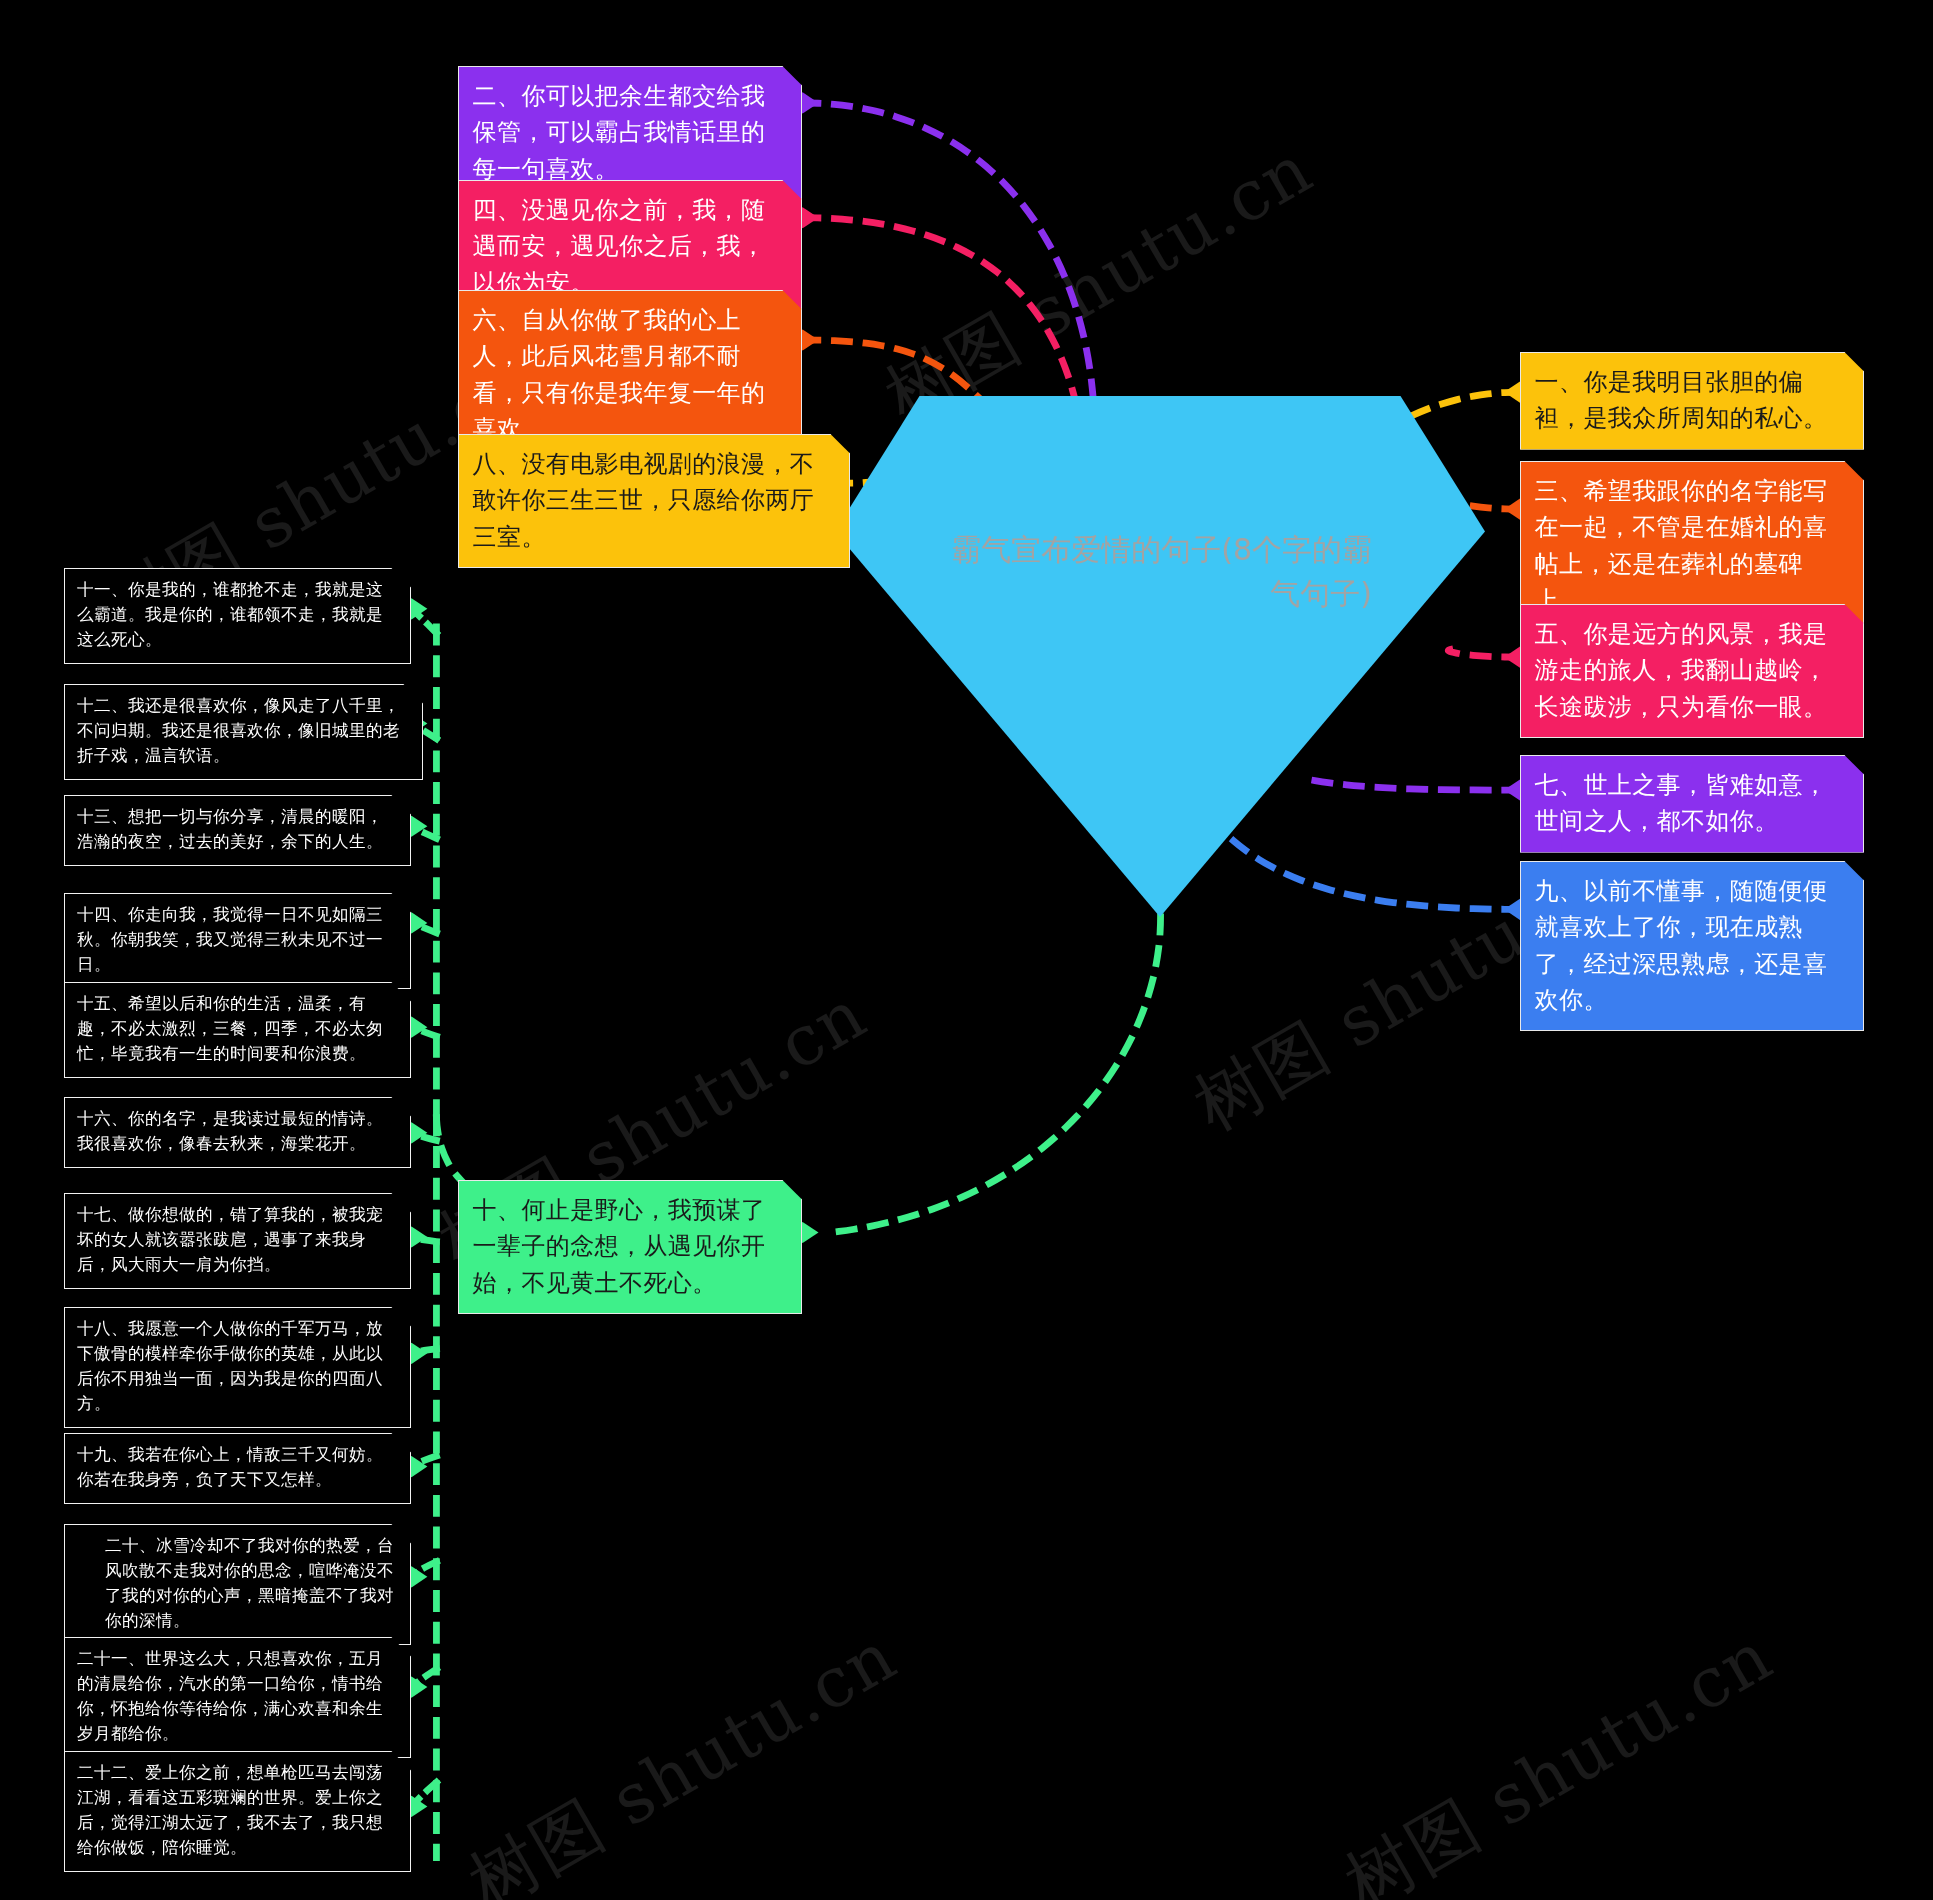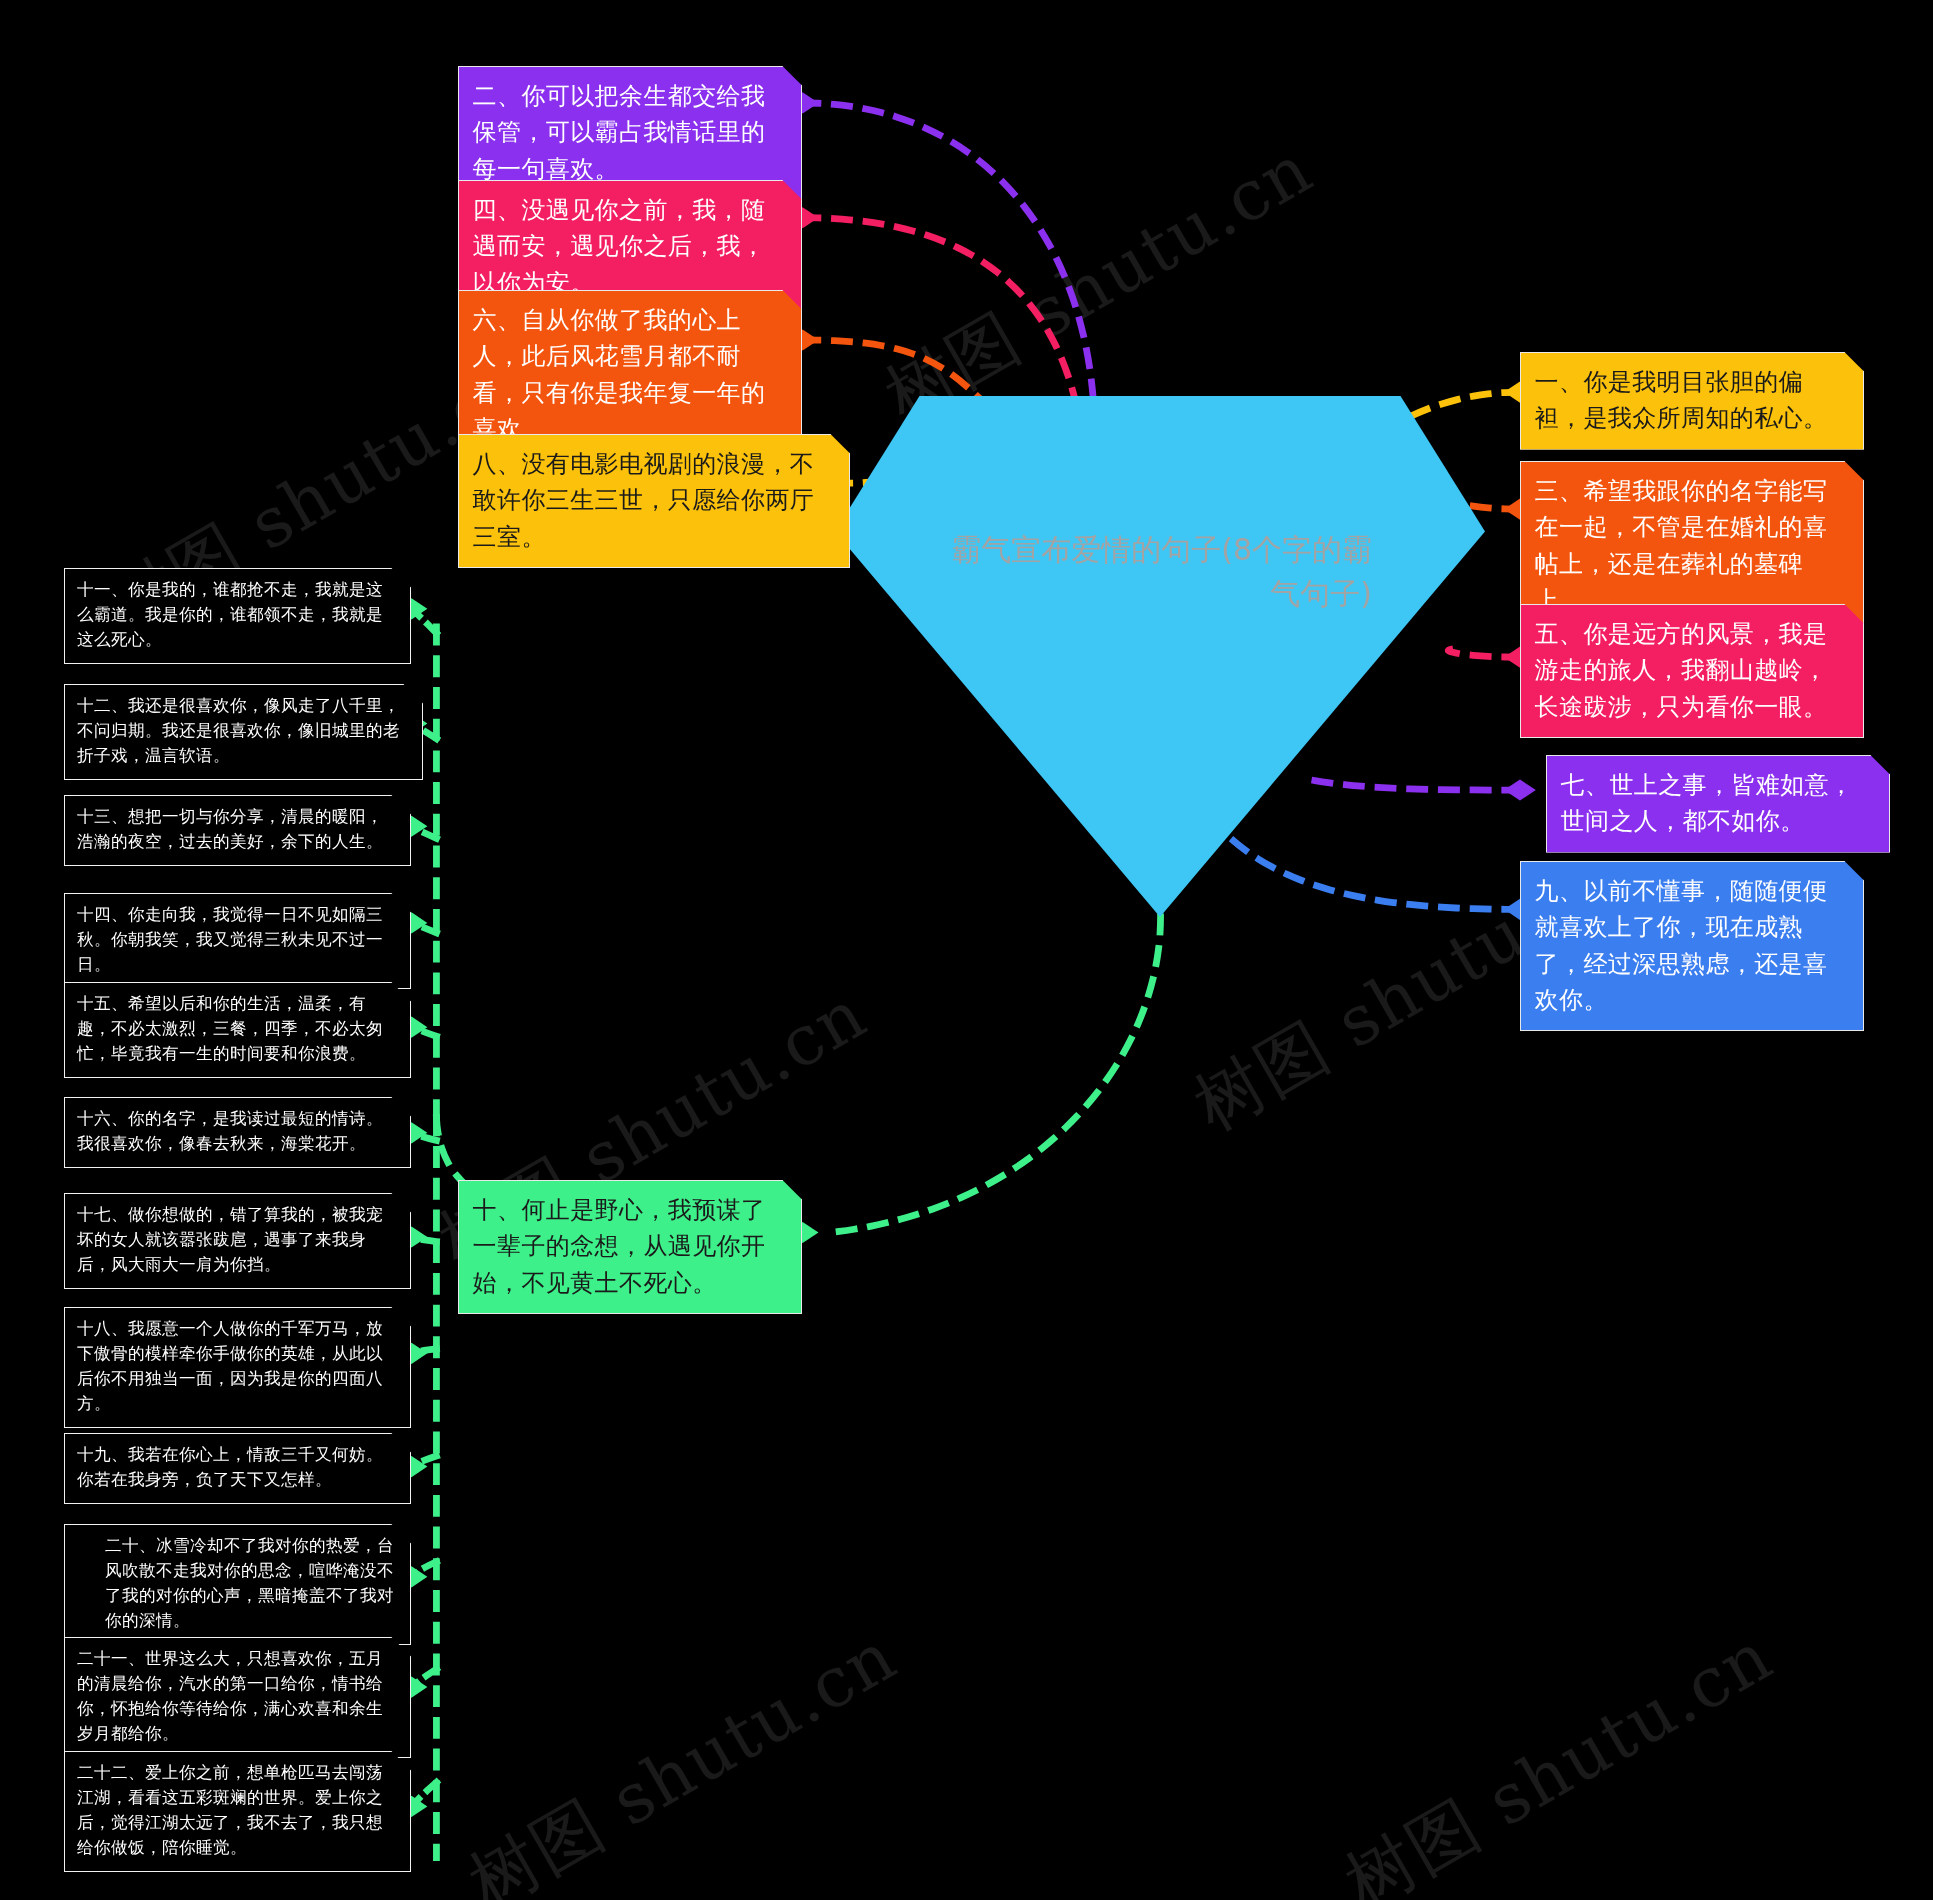--- a/index.html
+++ b/index.html
@@ -185,21 +185,21 @@
   </div>
 
   <div class="node paper" style="left:1520px;top:461px;width:344px;background:#f4550e;">
     <span>三、希望我跟你的名字能写在一起，不管是在婚礼的喜帖上，还是在葬礼的墓碑上。</span>
   </div>
 
   <div class="node paper" style="left:1520px;top:604px;width:344px;background:#f41f63;">
     <span>五、你是远方的风景，我是游走的旅人，我翻山越岭，长途跋涉，只为看你一眼。</span>
   </div>
 
-  <div class="node paper" style="left:1520px;top:755px;width:344px;background:#8b30ee;margin-left:26px;">
+  <div class="node paper" style="left:1520px;top:755px;width:344px;background:#8b30ee;">
     <span>七、世上之事，皆难如意，世间之人，都不如你。</span>
   </div>
 
   <div class="node paper" style="left:1520px;top:861px;width:344px;background:#3b7ef0;">
     <span>九、以前不懂事，随随便便就喜欢上了你，现在成熟了，经过深思熟虑，还是喜欢你。</span>
   </div>
 
   <div class="node ink" style="left:458px;top:1180px;width:344px;background:#3ef08a;">
     <span>十、何止是野心，我预谋了一辈子的念想，从遇见你开始，不见黄土不死心。</span>
   </div>

